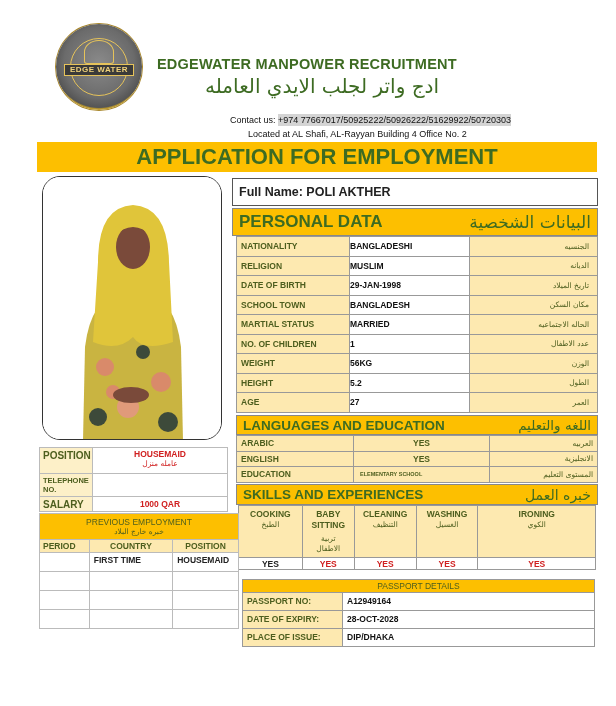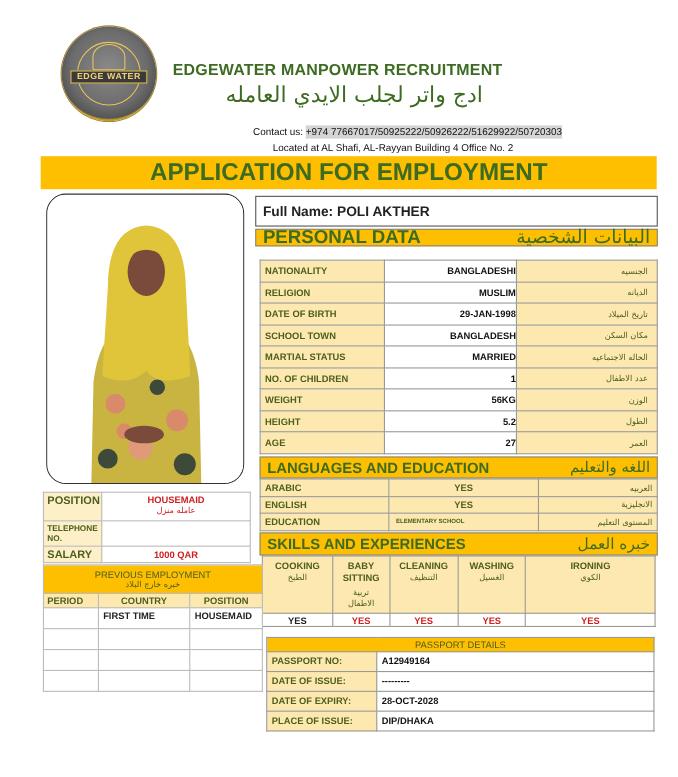--- a/index.html
+++ b/index.html
@@ -12,27 +12,27 @@
   .company { left: 157px; top: 56px; font-size: 14.5px; font-weight: bold; color: #3d6b22; letter-spacing: 0.2px; }
   .company-ar { left: 205px; top: 74px; font-size: 20px; color: #3d6b22; font-family: "DejaVu Sans", sans-serif; direction: rtl; }
   .contact { left: 230px; top: 115px; font-size: 9px; color: #111; }
   .contact .phones { background: #d4d4d4; padding: 1px 0; }
   .location { left: 248px; top: 129px; font-size: 9px; color: #111; }
   .title-bar { left: 37px; top: 142px; width: 560px; height: 30px; background: #fdbf00; text-align: center; font-size: 22px; font-weight: bold; color: #3d6b22; line-height: 30px; }
   .photo { left: 42px; top: 176px; width: 180px; height: 264px; border: 1.5px solid #333; border-radius: 18px; overflow: hidden; background: #fff; }
   .fullname { left: 232px; top: 178px; width: 366px; height: 28px; border: 1.5px solid #555; font-size: 12.5px; font-weight: bold; line-height: 26px; padding-left: 6px; background: #fff; }
   .sec-head { background: #fdbf00; color: #3d6b22; font-weight: bold; display: flex; justify-content: space-between; align-items: center; padding: 0 6px; border: 1px solid #888; }
   .sec-head .ar { font-family: "DejaVu Sans", sans-serif; font-weight: normal; direction: rtl; color: #3d6b22; }
-  .personal-head { left: 232px; top: 208px; width: 366px; height: 16px; font-size: 17px; }
+  .personal-head { left: 232px; top: 208px; width: 366px; height: 28px; font-size: 17px; }
   .personal-head .ar { font-size: 17px; }
   table { border-collapse: collapse; }
   .pd-table { left: 236px; top: 236px; width: 362px; }
   .pd-table td { border: 1px solid #999; height: 19.5px; font-size: 8.5px; }
   .pd-table td.lbl { background: #fde9b0; color: #4d5e1e; font-weight: bold; padding-left: 4px; width: 113px; }
-  .pd-table td.val { background: #fff; text-align: right; font-weight: bold; color: #111; width: 120px; }
+  .pd-table td.val { background: #fff; text-align: left; font-weight: bold; color: #111; width: 120px; }
   .pd-table td.ar { background: #fde9b0; text-align: right; padding-right: 8px; font-family: "DejaVu Sans", sans-serif; font-size: 7.5px; color: #4d5e1e; }
   .lang-head { left: 236px; top: 415px; width: 362px; height: 20px; font-size: 13.5px; }
   .lang-head .ar { font-size: 13.5px; }
   .lang-table { left: 236px; top: 435px; width: 362px; }
   .lang-table td { border: 1px solid #999; height: 15.5px; font-size: 8.5px; background: #fde9b0; }
   .lang-table td.lbl { color: #4d5e1e; font-weight: bold; padding-left: 4px; width: 117px; }
   .lang-table td.val { text-align: center; font-weight: bold; color: #4d5e1e; width: 136px; }
   .lang-table td.val.small { font-size: 5.5px; text-align: left; padding-left: 6px; }
   .lang-table td.ar { text-align: right; padding-right: 4px; font-family: "DejaVu Sans", sans-serif; font-size: 7.5px; color: #4d5e1e; }
   .skills-head { left: 236px; top: 484px; width: 362px; height: 21px; font-size: 13.5px; }
@@ -265,24 +265,20 @@
       <tr>
         <th colspan="2">PASSPORT DETAILS</th>
       </tr>
     </thead>
   <tbody id="pass-body">
       <tr>
         <td class="lbl">PASSPORT NO:</td>
         <td class="val">A12949164</td>
       </tr>
       <tr>
-        <td class="lbl">DATE OF ISSUE:</td>
-        <td class="val">---------</td>
-      </tr>
-      <tr>
         <td class="lbl">DATE OF EXPIRY:</td>
         <td class="val">28-OCT-2028</td>
       </tr>
       <tr>
         <td class="lbl">PLACE OF ISSUE:</td>
         <td class="val">DIP/DHAKA</td>
       </tr>
     </tbody>
 </table>
 

